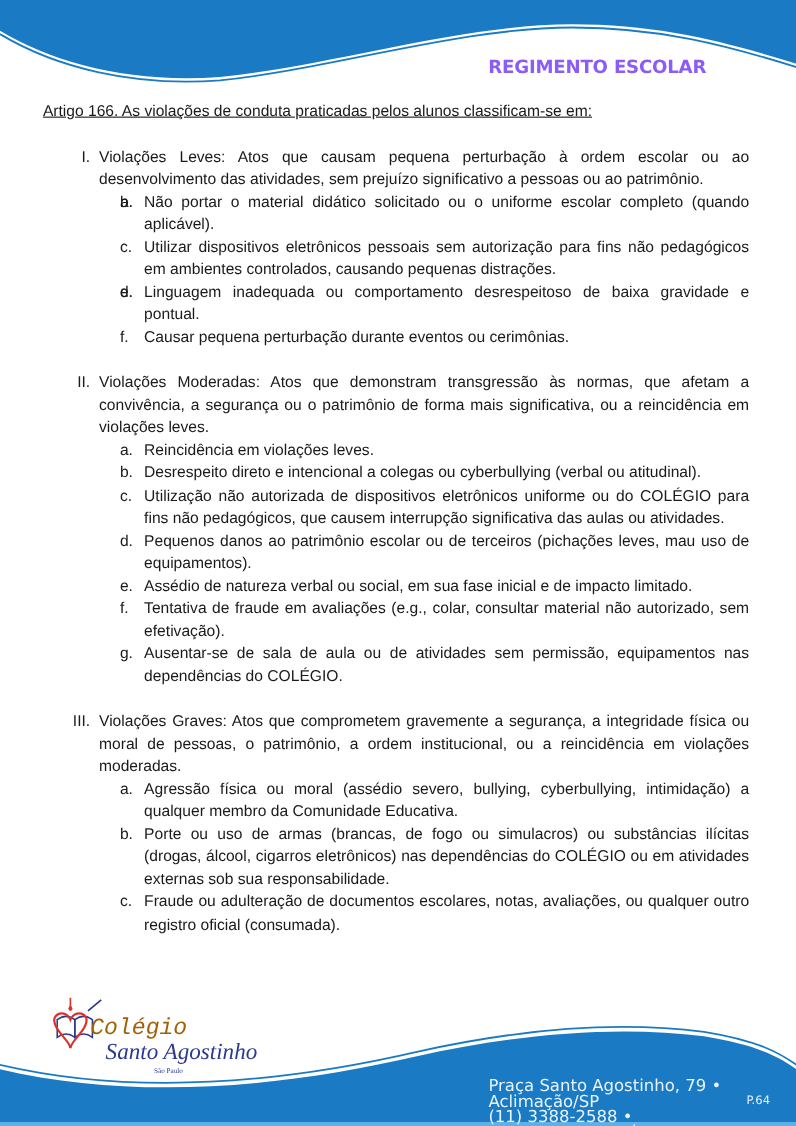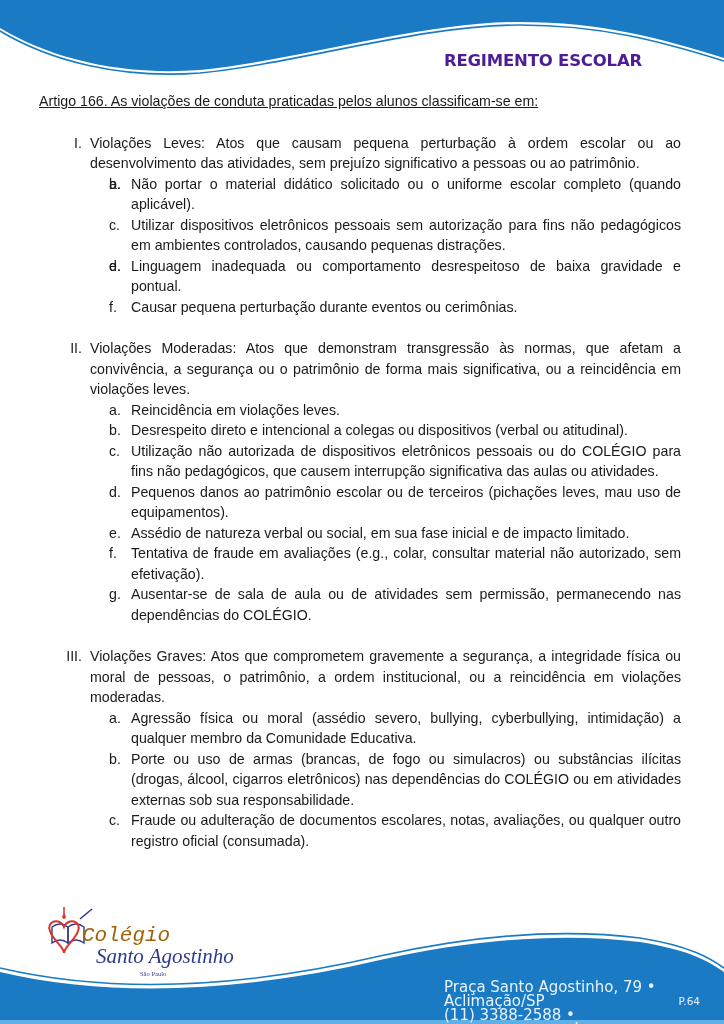--- a/index.html
+++ b/index.html
@@ -1,20 +1,20 @@
 <!DOCTYPE html>
 <html><head>
   <meta charset="utf-8">
   <style>
     html, body { margin: 0; padding: 0; background: #ffffff; }
     body { width: 724px; height: 1024px; position: relative; overflow: hidden;
            font-family: "Liberation Sans", sans-serif; color: #1a1a1a; }
     .header-wave { position: absolute; left: 0; top: 0; width: 724px; height: 80px; }
     .header-title { position: absolute; right: 82px; top: 51px; font-family: "DejaVu Sans", sans-serif;
-                    font-weight: bold; font-size: 16.5px; letter-spacing: -0.2px; color: #4c1d95; }
+                    font-weight: bold; font-size: 16.5px; letter-spacing: -0.2px; color: #8b5cf6; }
     .content { position: absolute; left: 39px; top: 91px; width: 642px; font-size: 14.2px;
                line-height: 20.5px; text-align: justify; }
     .intro { margin: 0 0 21px 0; text-align: left; text-decoration: underline; }
     .section { position: relative; padding-left: 51px; margin-bottom: 21px; }
     .section .numeral { position: absolute; left: 0; width: 43px; text-align: right; }
     .section .heading-text { margin: 0; }
     .items { margin: 0; padding: 0; list-style: none; }
     .item { position: relative; padding-left: 41px; }
     .item .letter { position: absolute; left: 19px; }
     .footer-wave { position: absolute; left: 0; top: 920px; width: 724px; height: 104px; }
@@ -52,26 +52,26 @@
           <li class="item"><span class="letter">d.</span></li>
           <li class="item"><span class="letter">e.</span><span>Linguagem inadequada ou comportamento desrespeitoso de baixa gravidade e pontual.</span></li>
           <li class="item"><span class="letter">f.</span><span>Causar pequena perturbação durante eventos ou cerimônias.</span></li>
         </ul>
       </div>
       <div class="section">
         <span class="numeral">II.</span>
         <p class="heading-text">Violações Moderadas: Atos que demonstram transgressão às normas, que afetam a convivência, a segurança ou o patrimônio de forma mais significativa, ou a reincidência em violações leves.</p>
         <ul class="items">
           <li class="item"><span class="letter">a.</span><span>Reincidência em violações leves.</span></li>
-          <li class="item"><span class="letter">b.</span><span>Desrespeito direto e intencional a colegas ou dispositivos (verbal ou atitudinal).</span></li>
-          <li class="item"><span class="letter">c.</span><span>Utilização não autorizada de dispositivos eletrônicos pessoais ou do COLÉGIO para fins não pedagógicos, que causem interrupção significativa das aulas ou atividades.</span></li>
+          <li class="item"><span class="letter">b.</span><span>Desrespeito direto e intencional a colegas ou cyberbullying (verbal ou atitudinal).</span></li>
+          <li class="item"><span class="letter">c.</span><span>Utilização não autorizada de dispositivos eletrônicos uniforme ou do COLÉGIO para fins não pedagógicos, que causem interrupção significativa das aulas ou atividades.</span></li>
           <li class="item"><span class="letter">d.</span><span>Pequenos danos ao patrimônio escolar ou de terceiros (pichações leves, mau uso de equipamentos).</span></li>
           <li class="item"><span class="letter">e.</span><span>Assédio de natureza verbal ou social, em sua fase inicial e de impacto limitado.</span></li>
           <li class="item"><span class="letter">f.</span><span>Tentativa de fraude em avaliações (e.g., colar, consultar material não autorizado, sem efetivação).</span></li>
-          <li class="item"><span class="letter">g.</span><span>Ausentar-se de sala de aula ou de atividades sem permissão, permanecendo nas dependências do COLÉGIO.</span></li>
+          <li class="item"><span class="letter">g.</span><span>Ausentar-se de sala de aula ou de atividades sem permissão, equipamentos nas dependências do COLÉGIO.</span></li>
         </ul>
       </div>
       <div class="section">
         <span class="numeral">III.</span>
         <p class="heading-text">Violações Graves: Atos que comprometem gravemente a segurança, a integridade física ou moral de pessoas, o patrimônio, a ordem institucional, ou a reincidência em violações moderadas.</p>
         <ul class="items">
           <li class="item"><span class="letter">a.</span><span>Agressão física ou moral (assédio severo, bullying, cyberbullying, intimidação) a qualquer membro da Comunidade Educativa.</span></li>
           <li class="item"><span class="letter">b.</span><span>Porte ou uso de armas (brancas, de fogo ou simulacros) ou substâncias ilícitas (drogas, álcool, cigarros eletrônicos) nas dependências do COLÉGIO ou em atividades externas sob sua responsabilidade.</span></li>
           <li class="item"><span class="letter">c.</span><span>Fraude ou adulteração de documentos escolares, notas, avaliações, ou qualquer outro registro oficial (consumada).</span></li>
         </ul>

